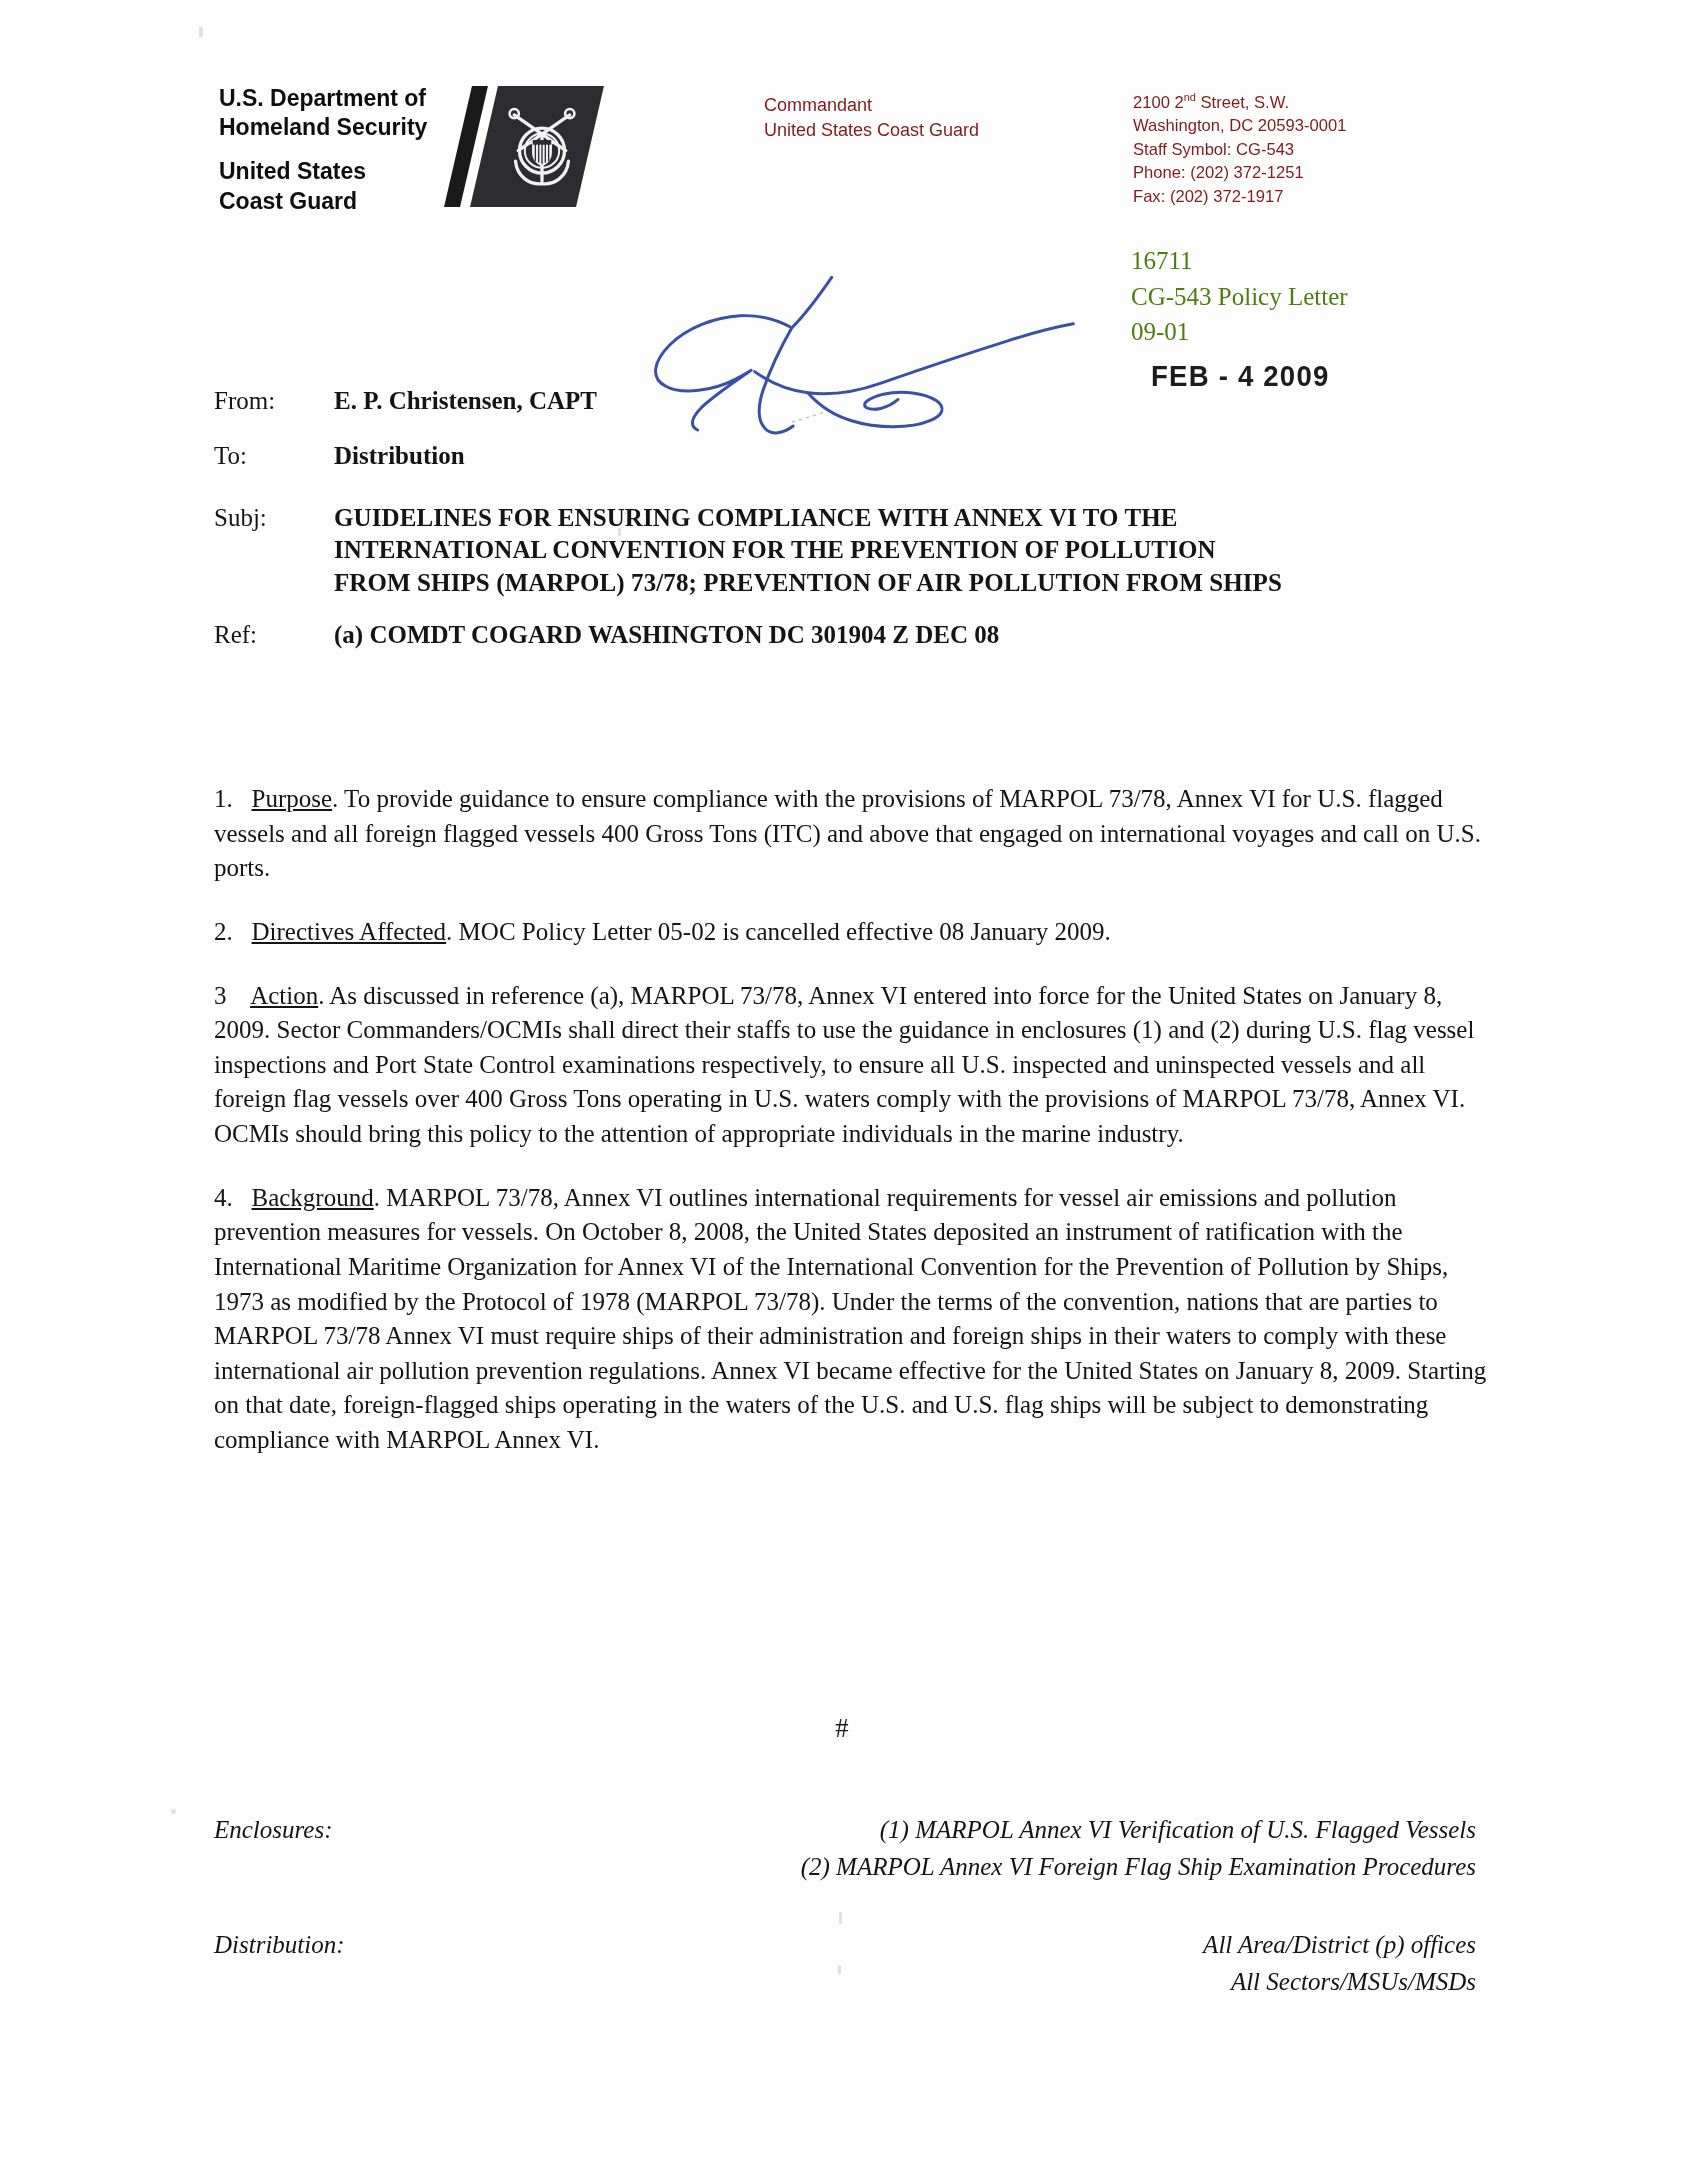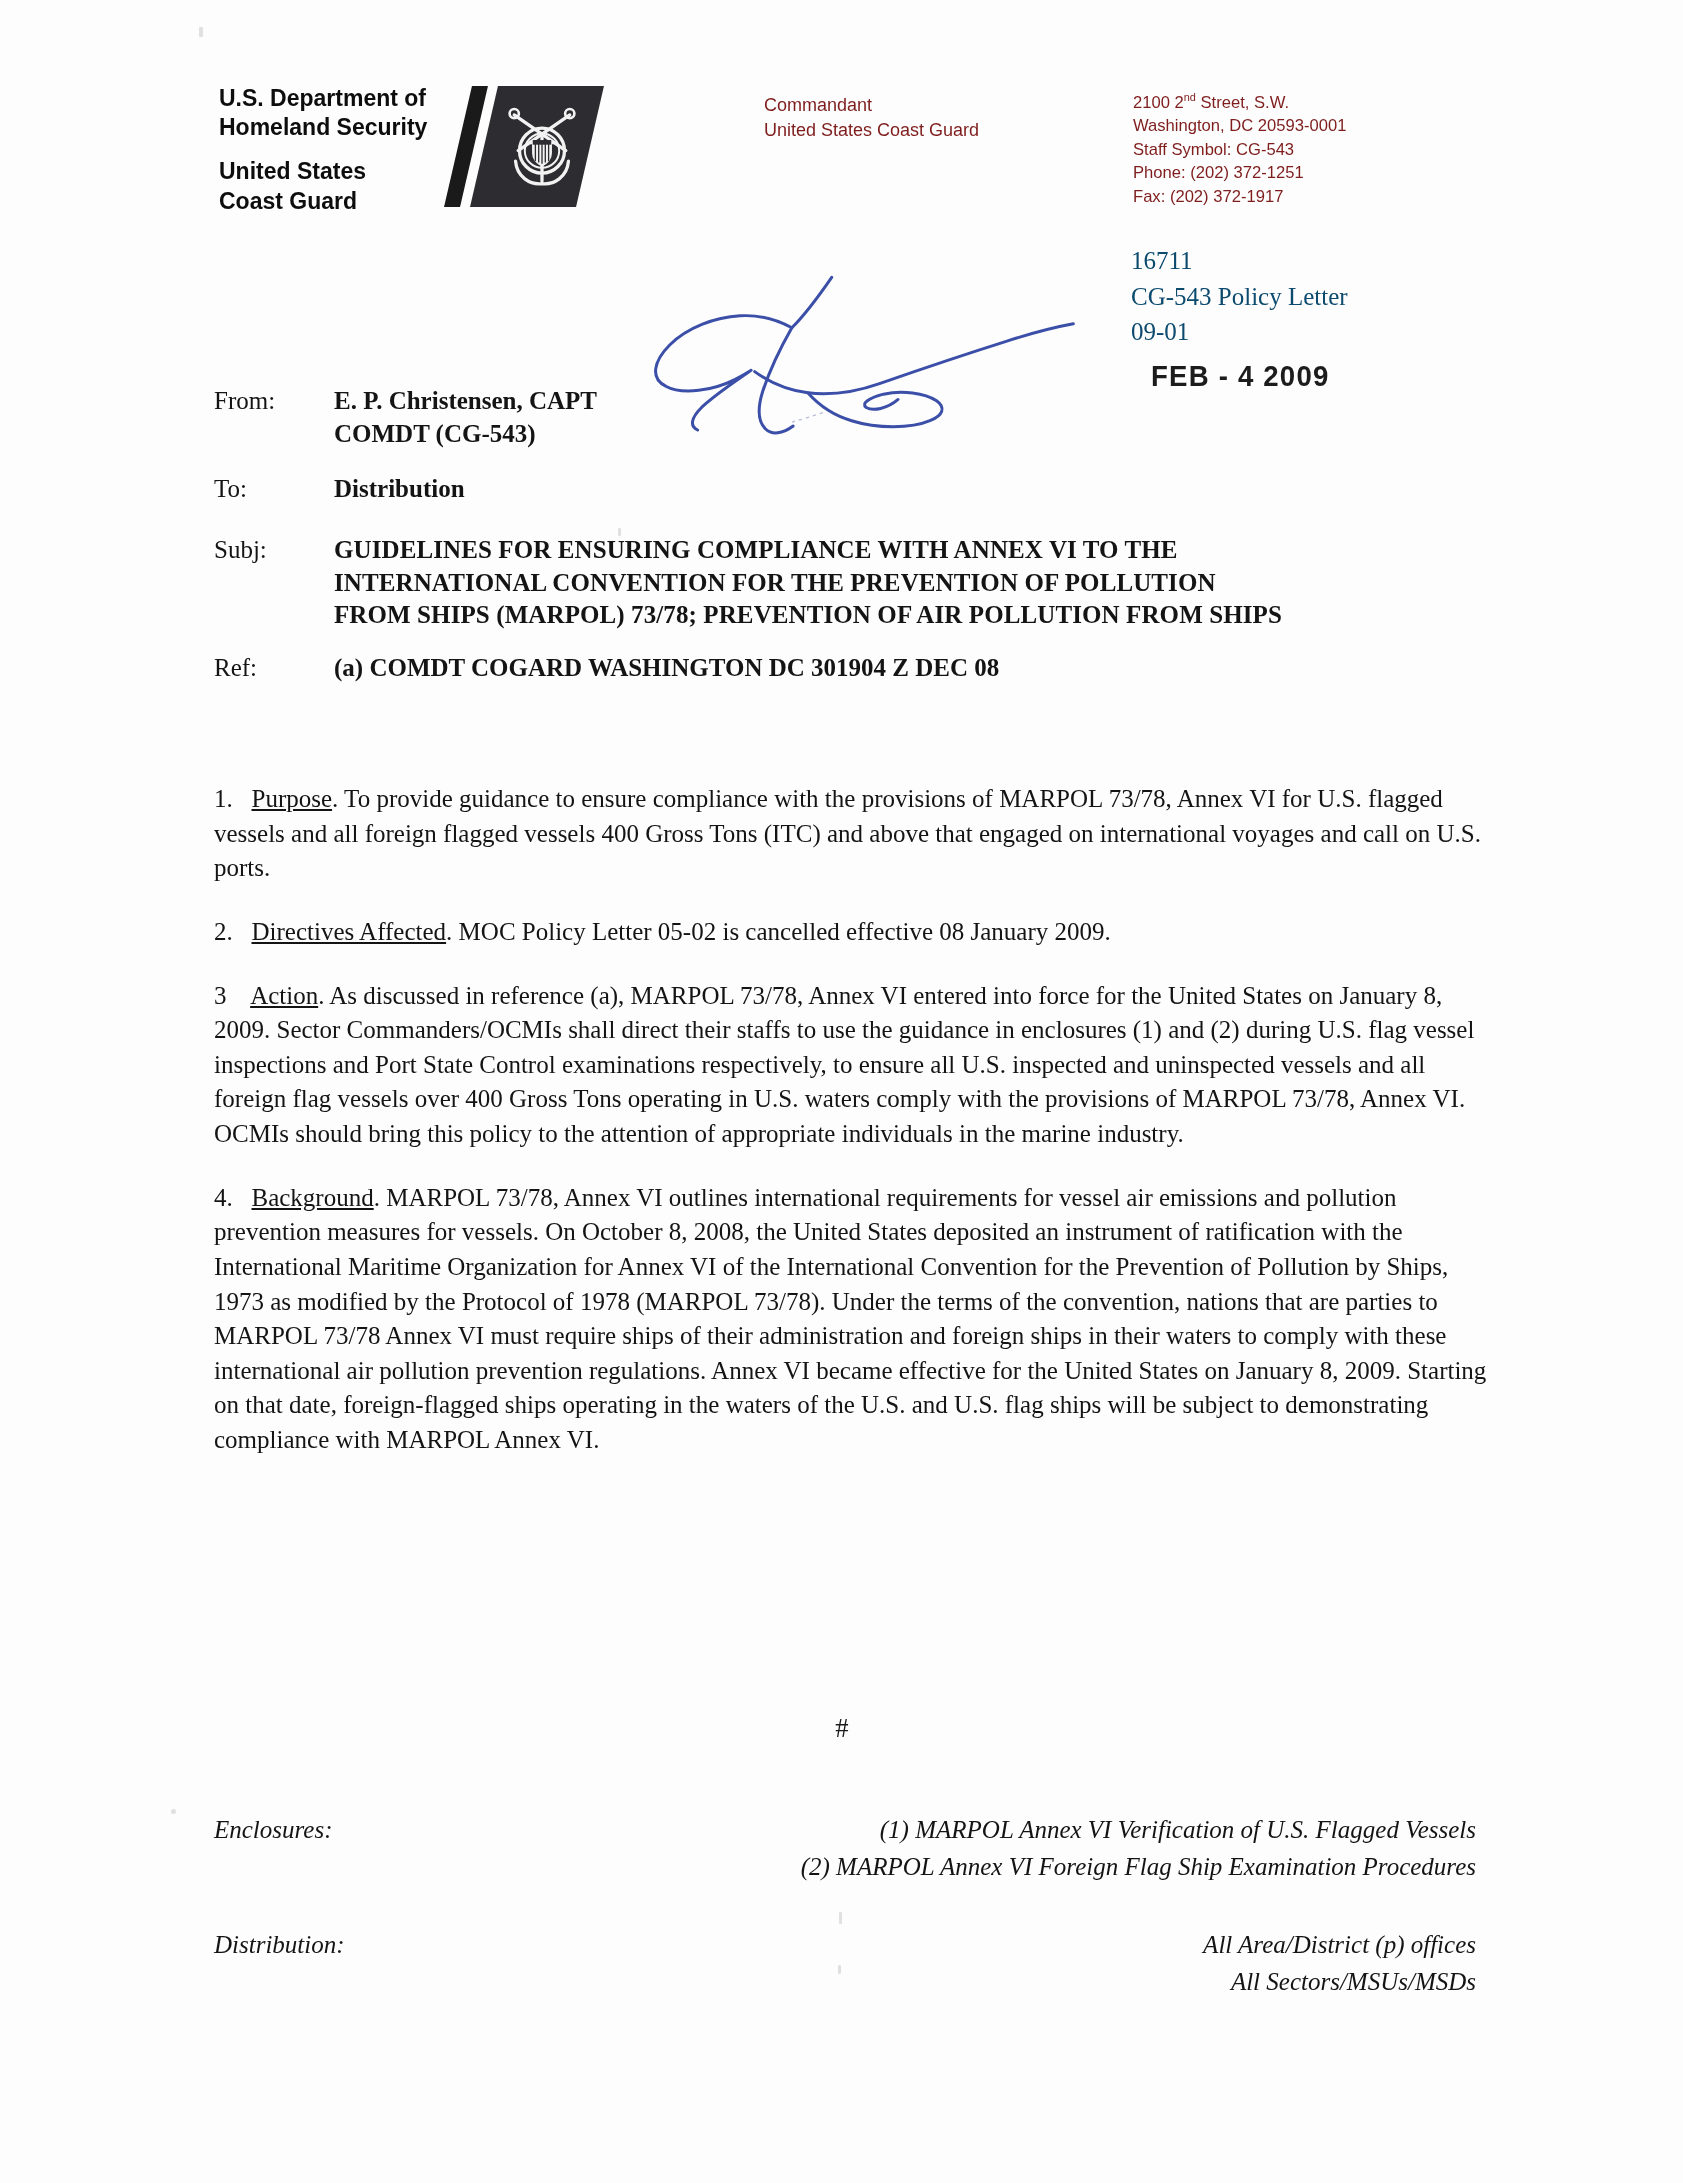--- a/index.html
+++ b/index.html
@@ -102,21 +102,21 @@
   }
   .address-block sup { font-size: 0.66em; vertical-align: super; }
 
   
   .serial-block {
     position: absolute;
     left: 1131px;
     top: 243px;
     font-size: 25px;
     line-height: 1.42;
-    color: #0c4a6e;
+    color: #4d7c0f;
   }
 
   .date-stamp {
     position: absolute;
     left: 1151px;
     top: 359px;
     font-family: "Liberation Sans", sans-serif;
     font-weight: bold;
     font-size: 30px;
     letter-spacing: 1.3px;
@@ -299,21 +299,20 @@
     </g>
     <path d="M292 226 C308 222 326 216 344 210" fill="none" stroke="#b9bfd8" stroke-width="2" stroke-dasharray="5 6"></path>
   </svg>
 
   <div class="memo">
 
     <div class="memo-row">
       <div class="memo-label">From:</div>
       <div class="memo-value">
         <span class="ln">E. P. Christensen, CAPT</span>
-        <span class="ln">COMDT (CG-543)</span>
       </div>
     </div>
 
     <div class="memo-row" style="margin-top:22.6px;">
       <div class="memo-label">To:</div>
       <div class="memo-value">Distribution</div>
     </div>
 
     <div class="memo-row subj">
       <div class="memo-label">Subj:</div>

